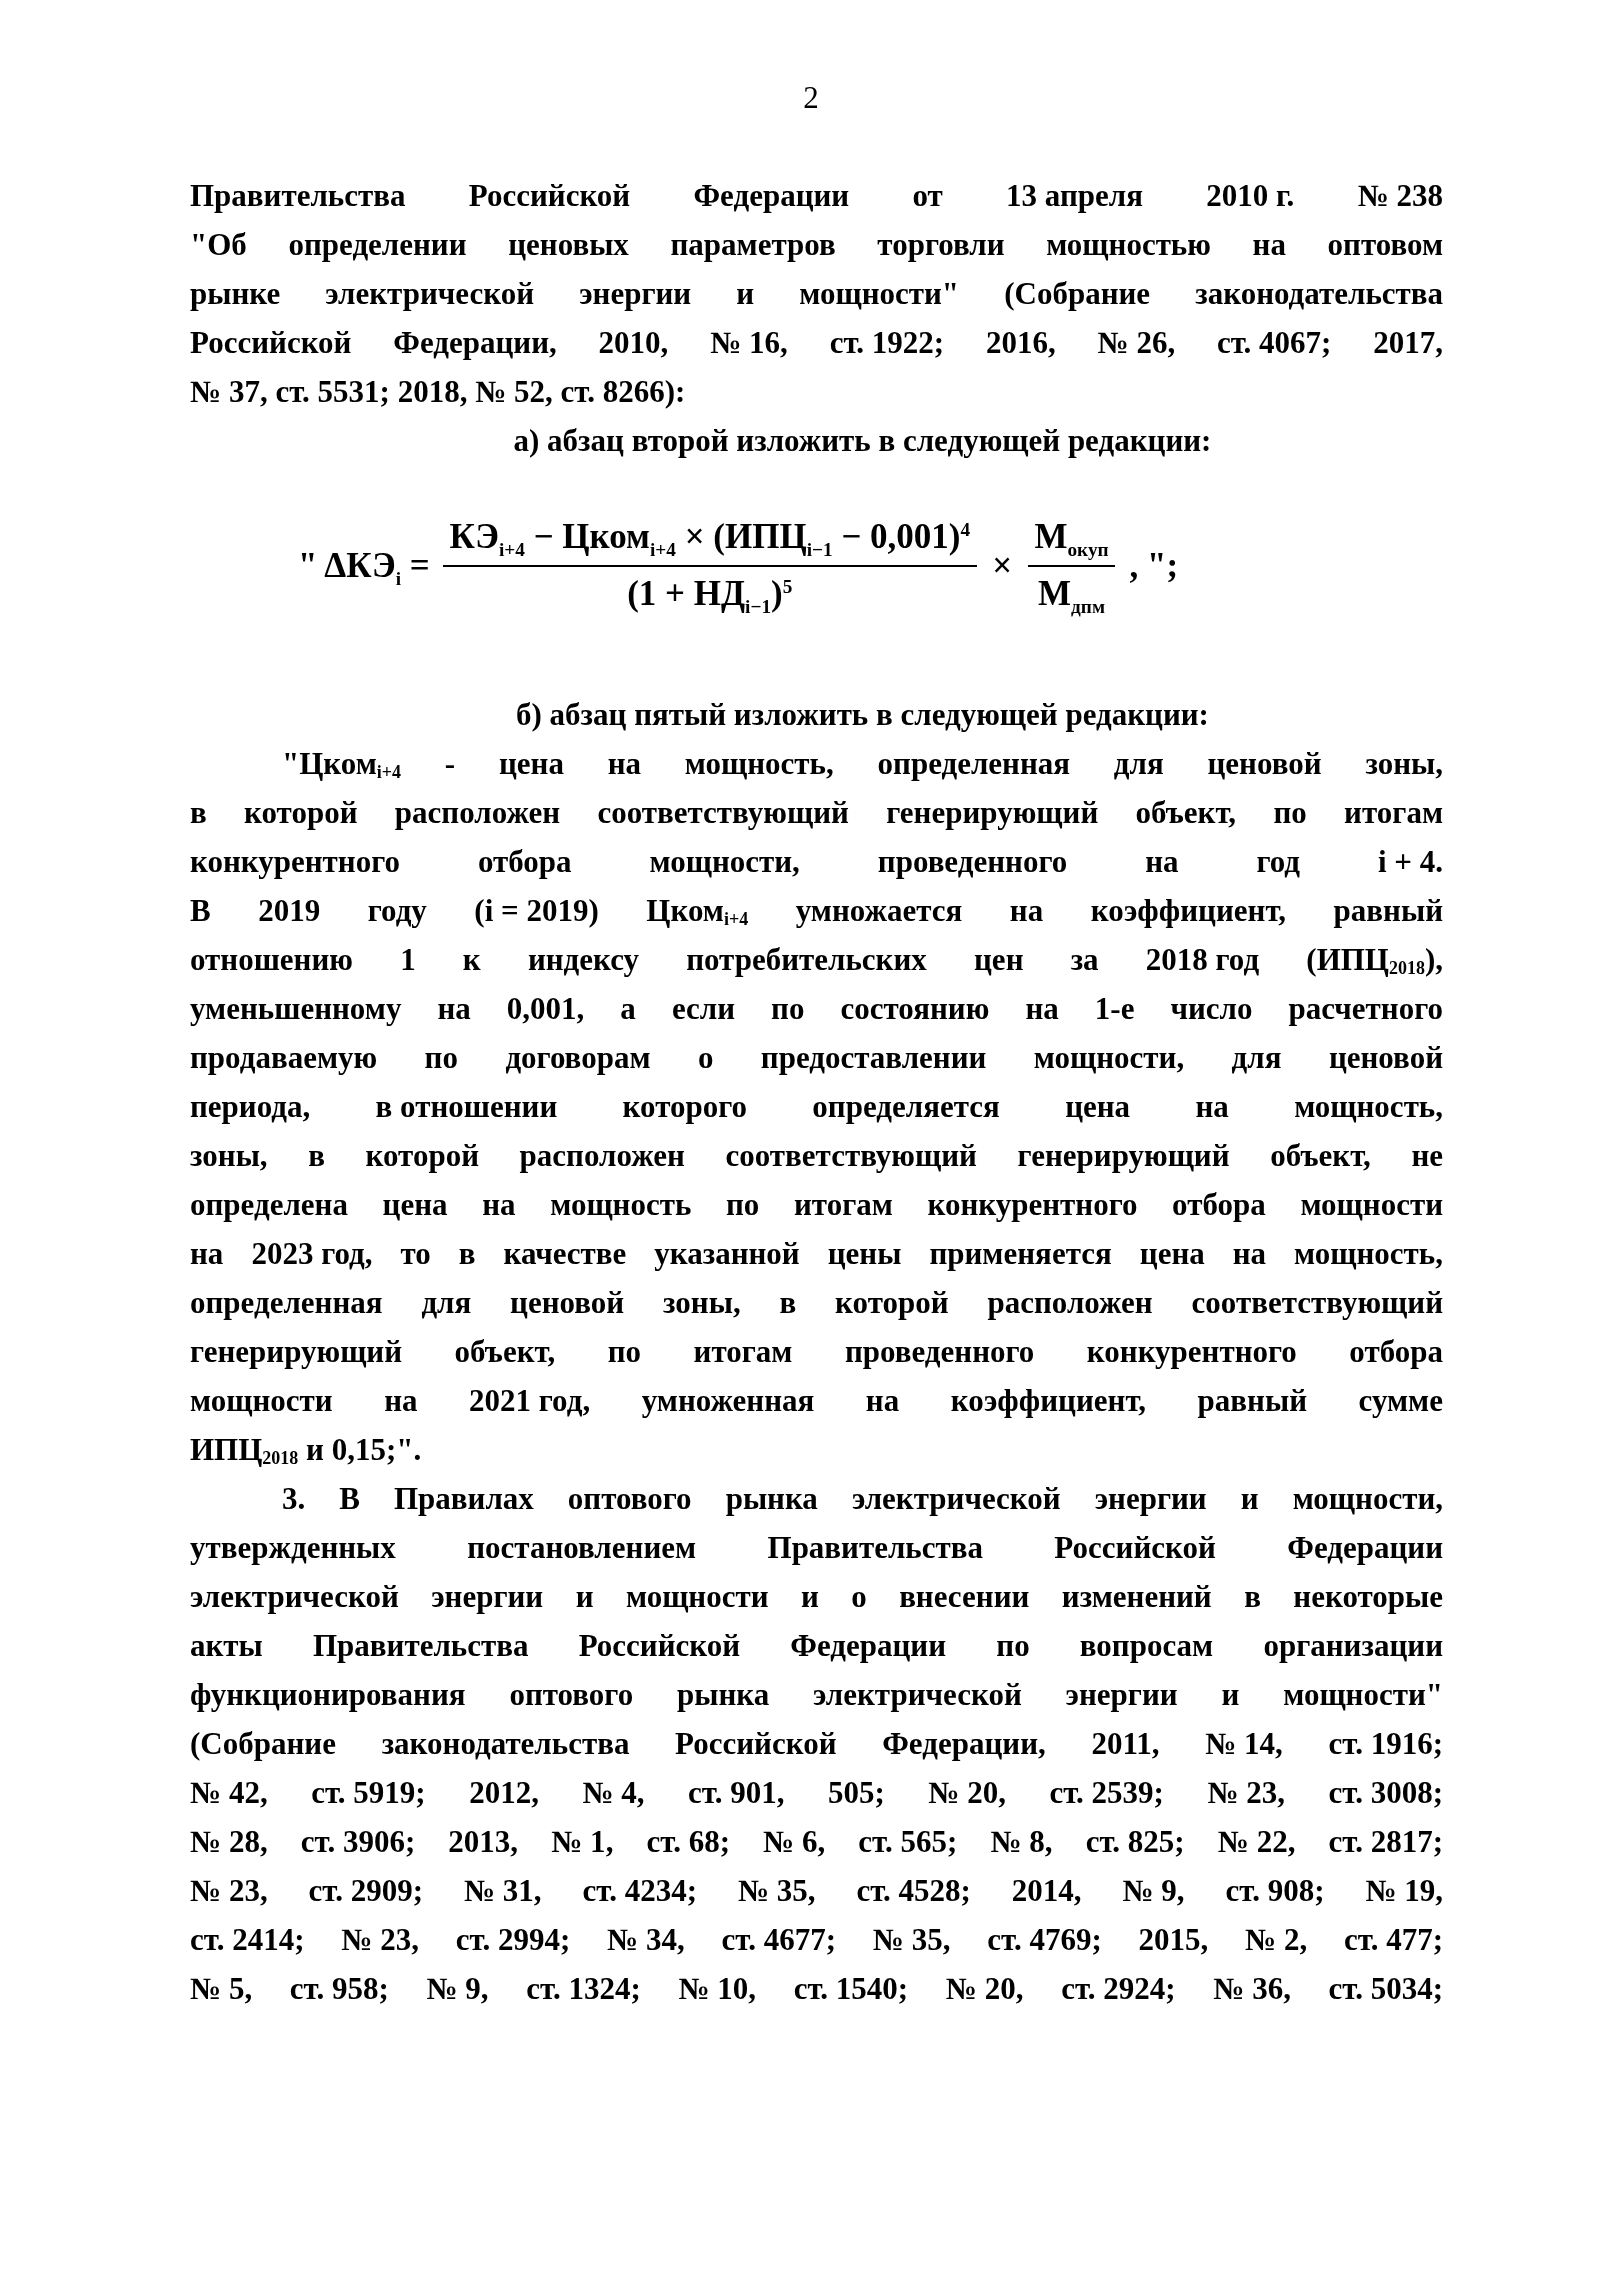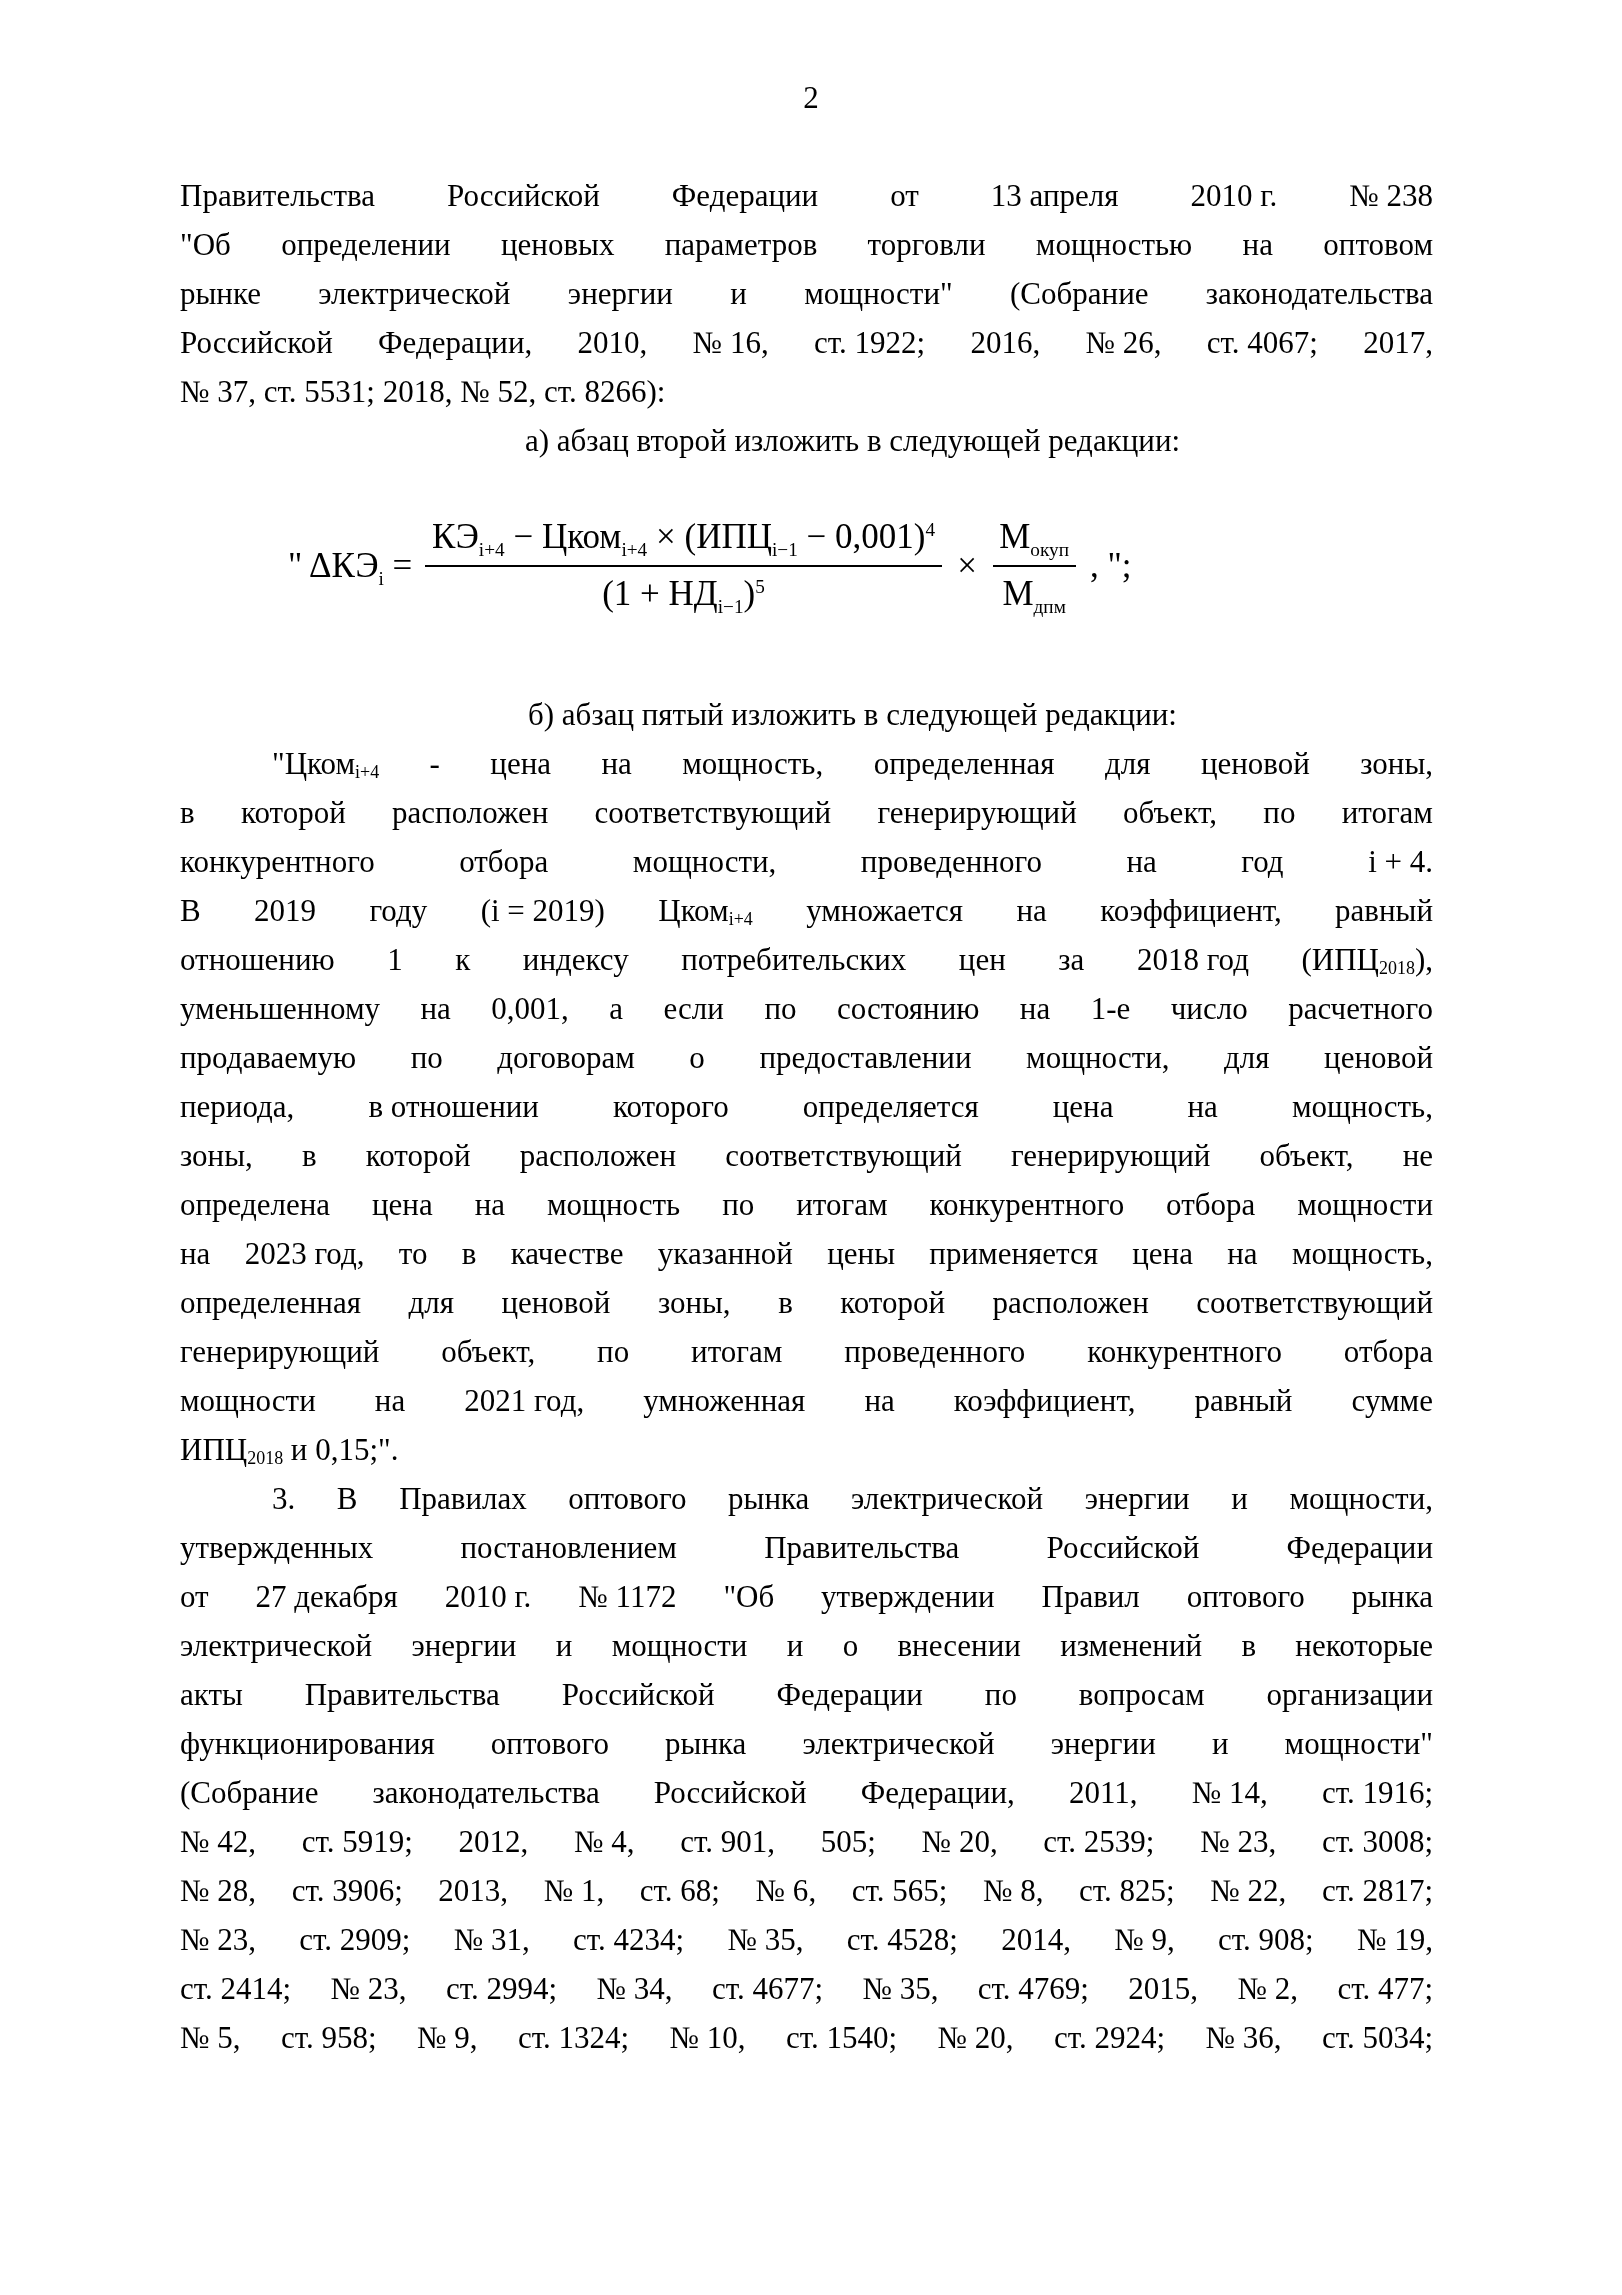--- a/index.html
+++ b/index.html
@@ -9,22 +9,22 @@
     font-family:"Liberation Serif","DejaVu Serif",serif;
     position:relative;
     -webkit-font-smoothing:antialiased;
   }
   .sheet{position:absolute;inset:0;background:#fff;}
   .page-number{
     position:absolute;top:73px;left:0;width:100%;
     text-align:center;font-size:31px;line-height:49px;
   }
   .content{
-    position:absolute;left:180px;top:171px;width:1253px;
-    font-size:31px;line-height:49px;
+    position:absolute;left:190px;top:171px;width:1253px;
+    font-size:31px;line-height:49px;font-weight:bold;
   }
   .line{height:49px;overflow:visible;}
   .line.j{text-align:justify;text-align-last:justify;}
   .line.ind{text-indent:92px;text-align:center;}
   .nb{white-space:nowrap;display:inline-block;}
   .content sub{font-size:.58em;vertical-align:-0.25em;line-height:0;}
   .content sup{font-size:.58em;vertical-align:0.5em;line-height:0;}
   .formula-block{
     height:225px;box-sizing:border-box;
     display:flex;align-items:center;
@@ -93,21 +93,20 @@
         <div class="line j">на <span class="nb">2023 год</span>, то в качестве указанной цены применяется цена на мощность,</div>
         <div class="line j">определенная для ценовой зоны, в которой расположен соответствующий</div>
         <div class="line j">генерирующий объект, по итогам проведенного конкурентного отбора</div>
         <div class="line j">мощности на <span class="nb">2021 год</span>, умноженная на коэффициент, равный сумме</div>
         <div class="line">ИПЦ<sub>2018</sub> и 0,15;".</div>
       </div>
 
     <div class="para">
         <div class="line j ind">3. В Правилах оптового рынка электрической энергии и мощности,</div>
         <div class="line j">утвержденных постановлением Правительства Российской Федерации</div>
-        <div class="line j">от <span class="nb">27 декабря</span> <span class="nb">2010 г.</span> <span class="nb">№ 1172</span> "Об утверждении Правил оптового рынка</div>
         <div class="line j">электрической энергии и мощности и о внесении изменений в некоторые</div>
         <div class="line j">акты Правительства Российской Федерации по вопросам организации</div>
         <div class="line j">функционирования оптового рынка электрической энергии и мощности"</div>
         <div class="line j">(Собрание законодательства Российской Федерации, 2011, <span class="nb">№ 14</span>, <span class="nb">ст. 1916</span>;</div>
         <div class="line j"><span class="nb">№ 42</span>, <span class="nb">ст. 5919</span>; 2012, <span class="nb">№ 4</span>, <span class="nb">ст. 901</span>, 505; <span class="nb">№ 20</span>, <span class="nb">ст. 2539</span>; <span class="nb">№ 23</span>, <span class="nb">ст. 3008</span>;</div>
         <div class="line j"><span class="nb">№ 28</span>, <span class="nb">ст. 3906</span>; 2013, <span class="nb">№ 1</span>, <span class="nb">ст. 68</span>; <span class="nb">№ 6</span>, <span class="nb">ст. 565</span>; <span class="nb">№ 8</span>, <span class="nb">ст. 825</span>; <span class="nb">№ 22</span>, <span class="nb">ст. 2817</span>;</div>
         <div class="line j"><span class="nb">№ 23</span>, <span class="nb">ст. 2909</span>; <span class="nb">№ 31</span>, <span class="nb">ст. 4234</span>; <span class="nb">№ 35</span>, <span class="nb">ст. 4528</span>; 2014, <span class="nb">№ 9</span>, <span class="nb">ст. 908</span>; <span class="nb">№ 19</span>,</div>
         <div class="line j"><span class="nb">ст. 2414</span>; <span class="nb">№ 23</span>, <span class="nb">ст. 2994</span>; <span class="nb">№ 34</span>, <span class="nb">ст. 4677</span>; <span class="nb">№ 35</span>, <span class="nb">ст. 4769</span>; 2015, <span class="nb">№ 2</span>, <span class="nb">ст. 477</span>;</div>
         <div class="line j"><span class="nb">№ 5</span>, <span class="nb">ст. 958</span>; <span class="nb">№ 9</span>, <span class="nb">ст. 1324</span>; <span class="nb">№ 10</span>, <span class="nb">ст. 1540</span>; <span class="nb">№ 20</span>, <span class="nb">ст. 2924</span>; <span class="nb">№ 36</span>, <span class="nb">ст. 5034</span>;</div>
       </div>

